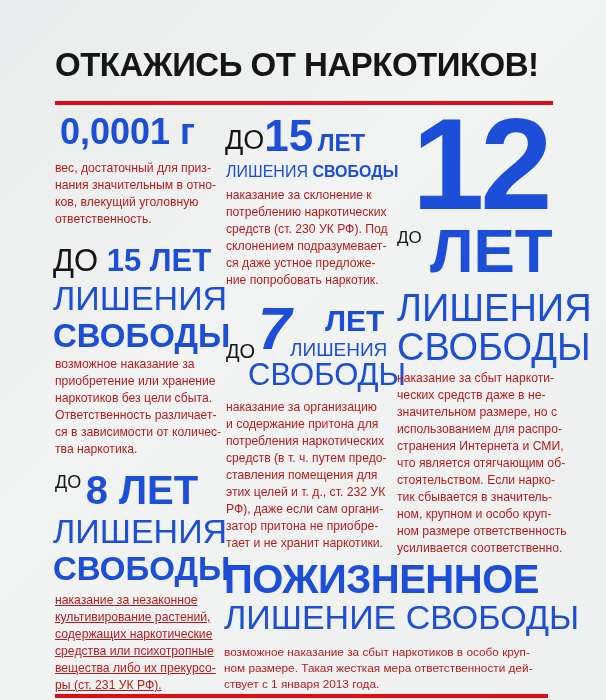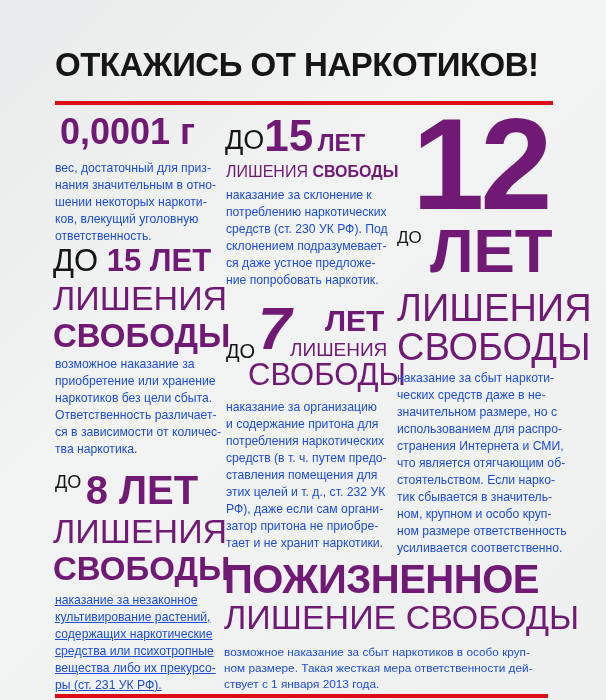--- a/index.html
+++ b/index.html
@@ -3,48 +3,47 @@
 <meta charset="utf-8">
 <style>
   html, body { margin:0; padding:0; }
   body {
     width:606px; height:700px; overflow:hidden; position:relative;
     background: linear-gradient(135deg, #e9ecec 0%, #f2f3f3 40%, #eef0f0 100%);
     font-family: "Liberation Sans", "DejaVu Sans", sans-serif;
     color:#1a1a1a;
   }
   .abs { position:absolute; }
-  .red { color:#701a75; }
+  .red { color:#1d4ed8; }
   .dark { color:#161616; }
   .title {
     left:55px; top:45px; width:500px; font-size:33px; line-height:40px;
     white-space:nowrap; letter-spacing:-0.5px;
   }
   .title b { font-weight:bold; }
   .title span.light { font-weight:bold; }
   .hline { background:#dc0d15; height:4px; }
   .body-text {
-    font-size:12.2px; line-height:17px; color:#1d4ed8;
+    font-size:12.2px; line-height:17px; color:#b91c1c;
   }
   .big-bold { font-weight:bold; }
 </style>
 </head>
 <body>
 
 <div class="abs title dark">
   <b>ОТКАЖИСЬ</b>
   <span class="light">ОТ НАРКОТИКОВ!</span>
 </div>
 <div class="abs hline" style="left:55px; top:101px; width:498px;"></div>
 
 <div class="abs red big-bold" style="left:60px; top:112px; font-size:36px; line-height:40px;">0,0001 г</div>
 <div class="abs body-text" style="left:55px; top:160px; width:170px;">
   <div>вес, достаточный для приз-</div>
   <div>нания значительным в отно-</div>
-  <div>шении некоторых наркоти-</div>
   <div>ков, влекущий уголовную</div>
   <div>ответственность.</div>
 </div>
 
 <div class="abs" style="left:53px; top:243px; font-size:31px; line-height:36px; white-space:nowrap;text-align:right;">
   <span class="dark">ДО</span>
   <span class="red big-bold">15 ЛЕТ</span>
 </div>
 <div class="abs red" style="left:53px; top:279px; font-size:34px; line-height:38px;">ЛИШЕНИЯ</div>
 <div class="abs red big-bold" style="left:53px; top:317px; font-size:33px; line-height:38px;">СВОБОДЫ</div>

